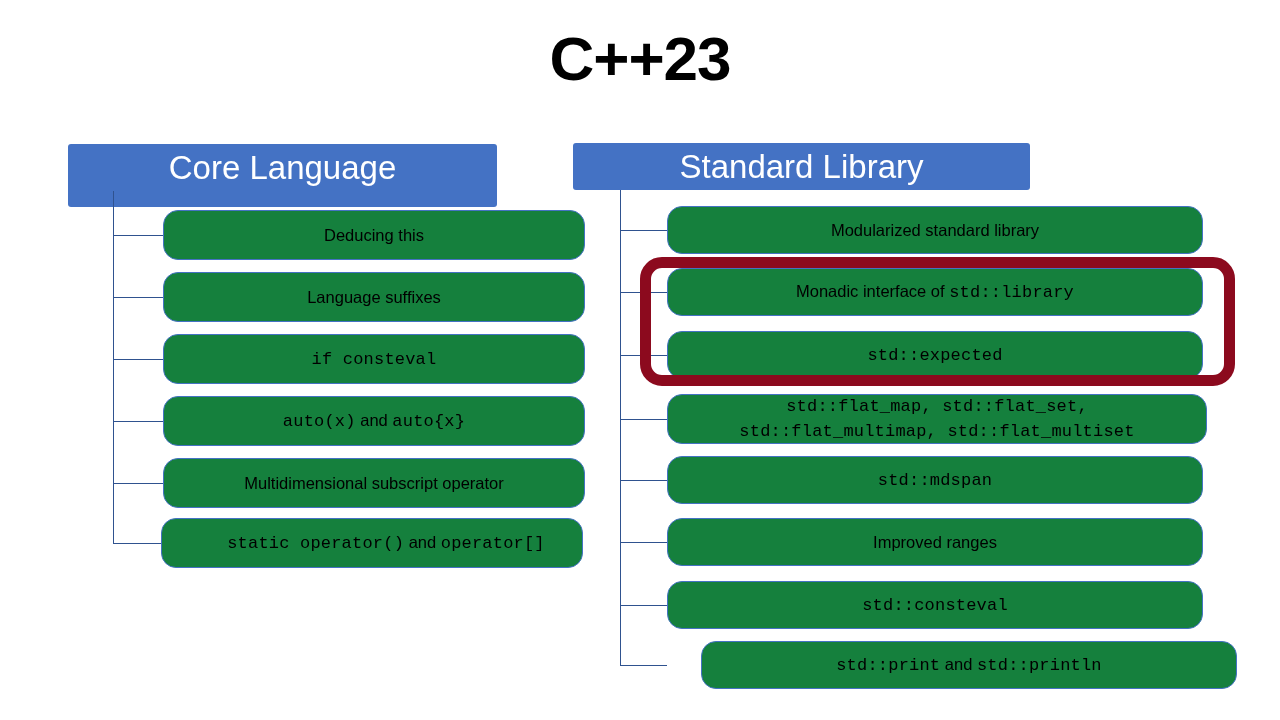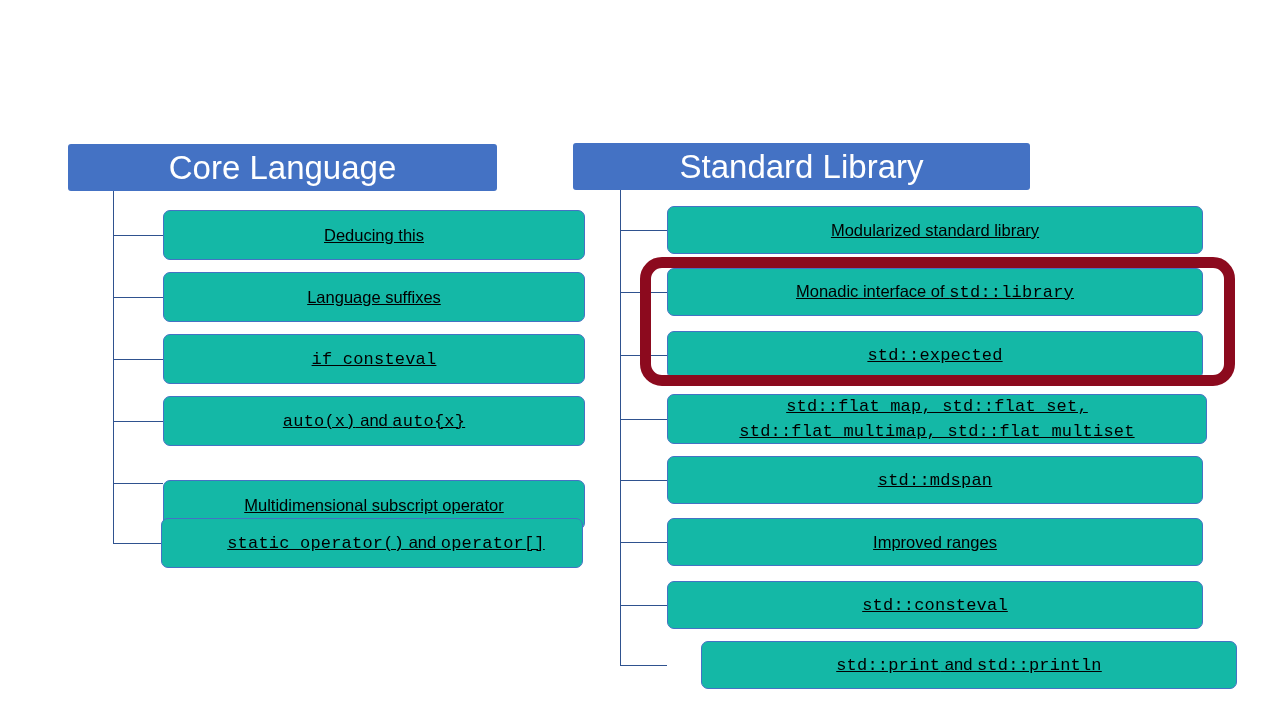--- a/index.html
+++ b/index.html
@@ -41,21 +41,21 @@
     border-radius: 3px;
     font-size: 33px;
     line-height: 47px;
     text-align: center;
     white-space: nowrap;
   }
   #header-core {
     left: 68px;
     top: 144px;
     width: 429px;
-    height: 47px;
+    height: 63px;
   }
   #header-stdlib {
     left: 573px;
     top: 143px;
     width: 457px;
     height: 47px;
   }
 
   
   .trunk {
@@ -66,31 +66,30 @@
   .stub {
     position: absolute;
     height: 1px;
     background: #2F528F;
   }
 
   
   .node {
     position: absolute;
     border: 1px solid #4472C4;
-    border-radius: 7px;
-    background: #14b8a6;
+    border-radius: 15px;
+    background: #15803d;
     box-sizing: border-box;
     display: flex;
     align-items: center;
     justify-content: center;
     text-align: center;
     color: #000000;
     font-size: 16.5px;
     padding: 0 8px;
-    text-decoration: underline;
   }
   .node .txt {
     display: block;
     width: 100%;
     line-height: 1.35;
   }
   .mono {
     font-family: "Liberation Mono", monospace;
     font-size: 17px;
     letter-spacing: 0.2px;
@@ -112,20 +111,21 @@
     box-sizing: border-box;
     background: transparent;
     pointer-events: none;
   }
 </style>
 </head>
 <body>
 
 <div class="slide">
 
+  <div class="title">C++23</div>
 
   <div class="col-header" id="header-core">Core Language</div>
 
   <div class="col-header" id="header-stdlib">Standard Library</div>
 
   <div id="connectors">
       <div class="trunk" style="left: 113px; top: 191px; height: 352px;"></div>
       <div class="stub" style="left: 113px; top: 235px; width: 50px;"></div>
       <div class="stub" style="left: 113px; top: 297px; width: 50px;"></div>
       <div class="stub" style="left: 113px; top: 359px; width: 50px;"></div>
@@ -149,21 +149,21 @@
       </div>
       <div class="node" style="left: 163px; top: 272px; width: 422px; height: 50px;">
         <span class="txt"><span class="sans">Language suffixes</span></span>
       </div>
       <div class="node" style="left: 163px; top: 334px; width: 422px; height: 50px;">
         <span class="txt"><span class="mono">if consteval</span></span>
       </div>
       <div class="node" style="left: 163px; top: 396px; width: 422px; height: 50px;">
         <span class="txt"><span class="mono">auto(x)</span><span class="sans"> and </span><span class="mono">auto{x}</span></span>
       </div>
-      <div class="node" style="left: 163px; top: 458px; width: 422px; height: 50px; margin-top: 22px;">
+      <div class="node" style="left: 163px; top: 458px; width: 422px; height: 50px;">
         <span class="txt"><span class="sans">Multidimensional subscript operator</span></span>
       </div>
       <div class="node" style="left: 161px; top: 518px; width: 422px; height: 50px; padding-left: 36px;">
         <span class="txt"><span class="mono">static operator()</span><span class="sans"> and </span><span class="mono">operator[]</span></span>
       </div>
     </div>
   <div id="nodes-stdlib">
       <div class="node" style="left: 667px; top: 206px; width: 536px; height: 48px;">
         <span class="txt"><span class="sans">Modularized standard library</span></span>
       </div>

